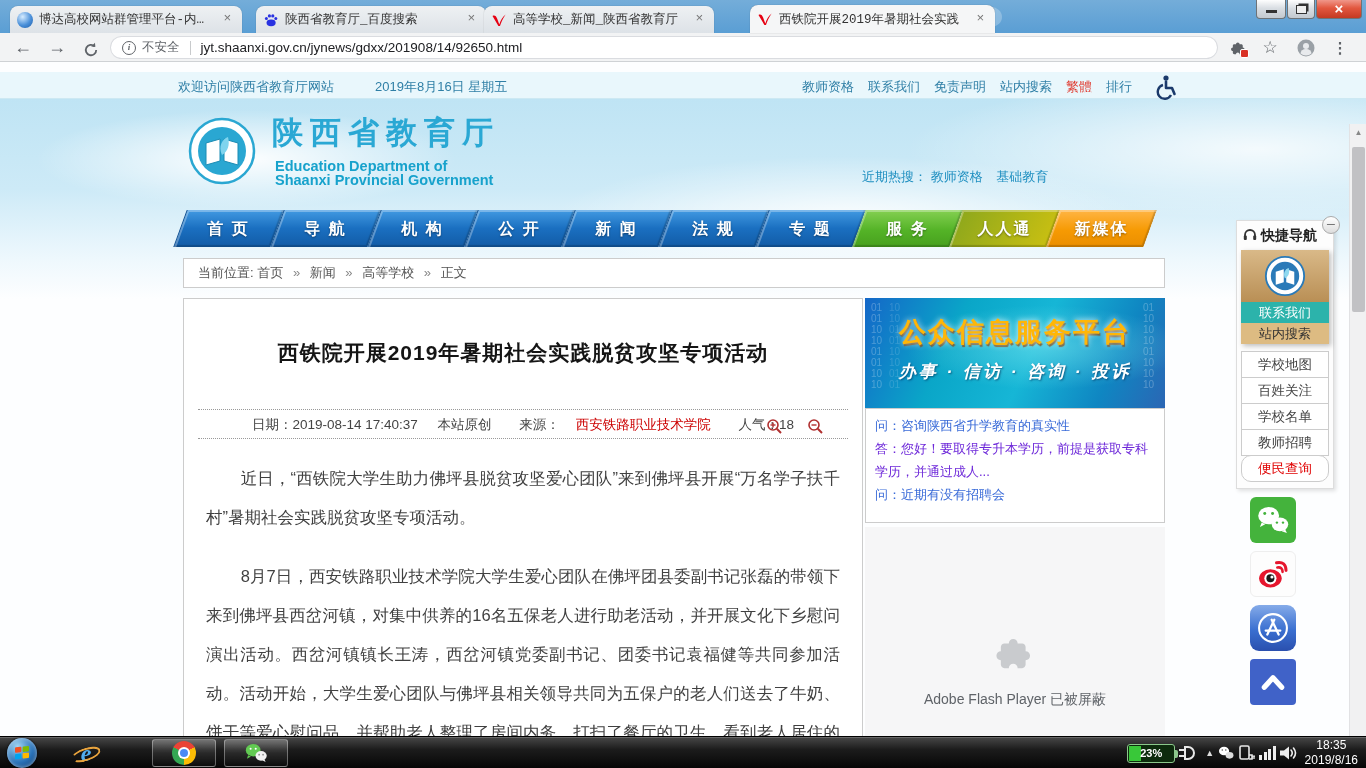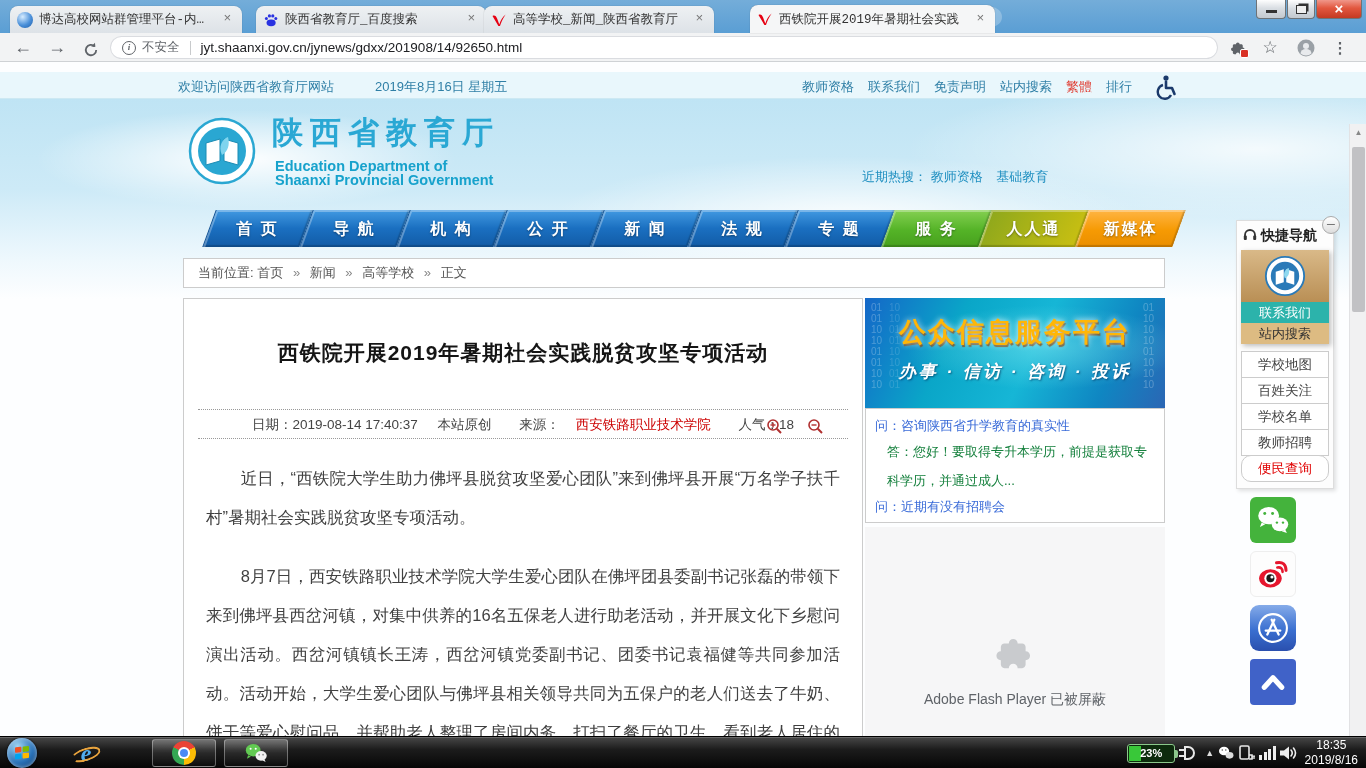--- a/index.html
+++ b/index.html
@@ -88,21 +88,21 @@
   #site-en1 { top:96px; } #site-en2 { top:110px; }
   #searchbox { position:absolute; left:862px; top:71px; width:303px; height:27px; display:flex; }
   #search-input { flex:1; border:1px solid #39add6; border-right:none; padding:0 8px; font-size:13.5px;
     color:#333; outline:none; font-family:"Liberation Sans",sans-serif; }
   #search-btn { width:28px; height:27px; background:linear-gradient(#34a9d9,#1a8fc4); border:none;
     cursor:pointer; padding:4px 0 0 0; }
   #hotsearch { position:absolute; left:862px; top:106px; font-size:13px; color:#1f8fc0; }
   .hot-term { margin-right:10px; cursor:pointer; }
 
   
-  #navbar { position:absolute; left:209px; top:148px; height:37px; display:flex; }
+  #navbar { position:absolute; left:180px; top:148px; height:37px; display:flex; }
   .nav-tab { position:relative; width:97px; height:37px; cursor:pointer; }
   .nav-tab::before { content:""; position:absolute; inset:0; transform:skewX(-20deg);
     box-shadow:inset 2px 2px 0 rgba(255,255,255,.3), inset -2px -2px 1px rgba(0,0,0,.18); }
   .nav-tab.c-blue::before   { background:linear-gradient(#429ae2,#1a6fc0 50%,#125ba6); border-left:1px solid #0c4e92;}
   .nav-tab.c-green::before  { background:linear-gradient(#85d052,#54b327 55%,#47a01e); }
   .nav-tab.c-olive::before  { background:linear-gradient(100deg,#8fa81c,#c8bf12); }
   .nav-tab.c-orange::before { background:linear-gradient(#ffb545,#f69a03 55%,#ea8e00); }
   .nav-label { position:relative; display:block; text-align:center; line-height:37px; color:#fff;
     font-size:16px; font-weight:bold; letter-spacing:2px; text-shadow:0 1px 2px rgba(0,0,0,.4); }
 
@@ -136,21 +136,21 @@
     color:#ffb607; letter-spacing:2px;
     text-shadow:0 0 6px rgba(255,255,255,.95), 1px 2px 1px rgba(110,55,0,.85); }
   #banner-sub { position:relative; text-align:center; margin-top:10px; font-size:17px; font-weight:bold;
     font-style:italic; color:#fff; letter-spacing:3px; text-shadow:1px 1px 2px rgba(0,40,80,.6); }
   .bin { position:absolute; color:rgba(255,255,255,.25); font-size:10px; line-height:11px; width:14px;
     word-break:break-all; top:4px; }
   #bin1 { left:6px; } #bin2 { left:24px; color:rgba(255,255,255,.15); } #bin3 { right:8px; }
   #qabox { width:300px; height:115px; background:#fff; border:1px solid #ccc; padding:5px 9px;
     font-size:13px; overflow:hidden; }
   .qa-q { color:#3a6bd8; line-height:23px; white-space:nowrap; overflow:hidden; cursor:pointer; }
-  .qa-a { color:#15803d; line-height:29px; cursor:pointer;margin-left:12px; }
+  .qa-a { color:#6d28d9; line-height:23px; cursor:pointer; }
   .qa-a.nowrap { white-space:nowrap; overflow:hidden; }
   #flashbox { position:relative; width:300px; height:209px; margin-top:4px; background:#f6f6f7; }
   #puzzle { position:absolute; left:127px; top:104px; }
   #flash-text { position:absolute; left:0; right:0; top:164px; text-align:center; font-size:14px; color:#5f6368; }
 
   
   #quicknav { position:absolute; left:1236px; top:158px; width:98px; }
   #qn-min { position:absolute; right:-6px; top:-4px; width:18px; height:18px; border-radius:50%;
     background:linear-gradient(#fff,#ddd); border:1px solid #aaa; color:#555; text-align:center;
     line-height:15px; font-size:11px; font-weight:bold; cursor:pointer; z-index:3; }

